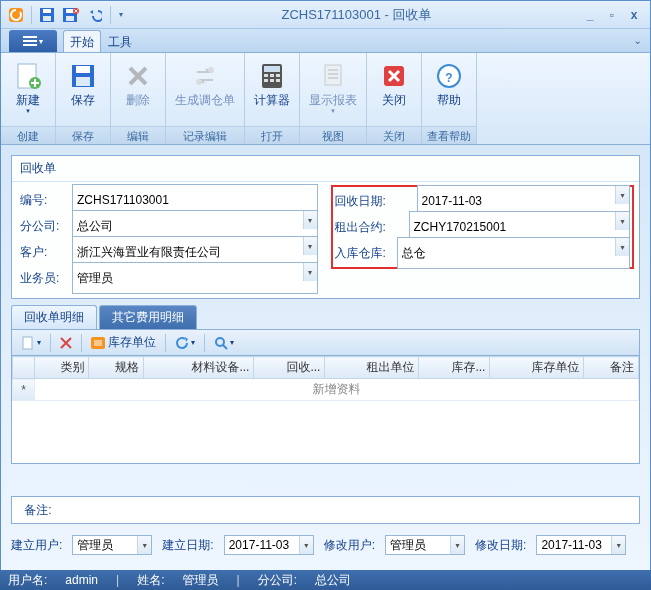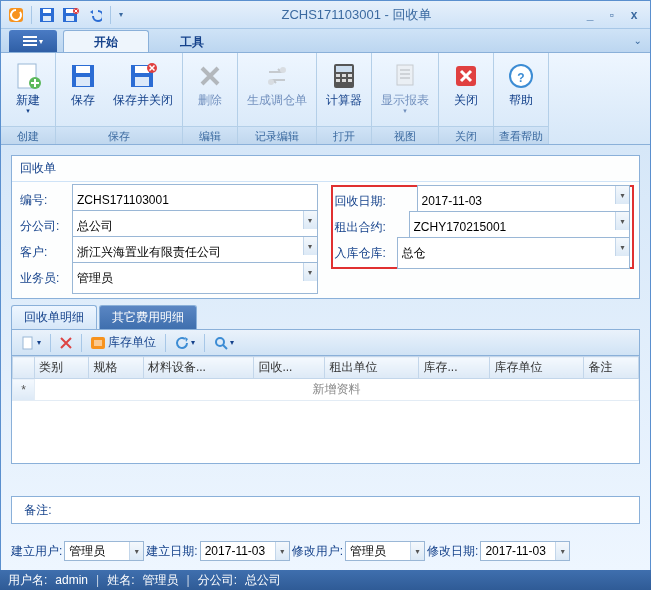--- a/index.html
+++ b/index.html
@@ -8,21 +8,21 @@
 .titlebar { height: 28px; background: linear-gradient(#e6f0fb, #cfe3f7); display: flex; align-items: center; border-bottom: 1px solid #a7c7e7; }
 .titlebar .qat { display: flex; align-items: center; gap: 2px; padding: 0 4px; }
 .titlebar .qat .qbtn { width: 22px; height: 20px; display: flex; align-items: center; justify-content: center; border: 1px solid transparent; border-radius: 3px; cursor: pointer; }
 .titlebar .qat .sep { width: 1px; height: 18px; background: #a7c7e7; margin: 0 2px; }
 .titlebar .title { flex: 1; text-align: center; color: #3b6aa0; font-size: 13px; }
 .titlebar .winctrl { display: flex; gap: 6px; padding-right: 8px; color: #3b6aa0; }
 .titlebar .winctrl span { width: 16px; text-align: center; cursor: pointer; font-weight: bold; }
 
 .ribbon-tabs { height: 24px; background: linear-gradient(#cfe3f7, #bcd6f0); display: flex; align-items: flex-end; padding-left: 8px; border-bottom: 1px solid #8ab0d9; }
 .ribbon-tabs .appbtn { width: 48px; height: 22px; background: linear-gradient(#4a7bc4, #2f5fa6); border-radius: 3px 3px 0 0; margin-right: 6px; display:flex;align-items:center;justify-content:center;color:#fff; cursor:pointer;}
-.ribbon-tabs .tab { height: 22px; padding: 0 30px; line-height: 22px; color: #15428b; cursor: pointer; border: 1px solid transparent; border-bottom: none; border-radius: 3px 3px 0 0; font-weight: bold;}
+.ribbon-tabs .tab { height: 22px; padding: 0 6px; line-height: 22px; color: #15428b; cursor: pointer; border: 1px solid transparent; border-bottom: none; border-radius: 3px 3px 0 0;}
 .ribbon-tabs .tab.active { background: #eef5fc; border-color: #8ab0d9; }
 .ribbon-tabs .collapse { margin-left:auto; margin-right:8px; font-size:10px; color:#3b6aa0; cursor:pointer; align-self:center;}
 
 .ribbon { height: 92px; background: linear-gradient(#eef6ff, #d6e7f8); border-bottom: 1px solid #8ab0d9; display: flex; }
 .ribbon .group { border-right: 1px solid #b4cfe8; display: flex; flex-direction: column; height: 100%; }
 .ribbon .group .buttons { flex: 1; display: flex; align-items: flex-start; padding: 4px 4px 0 4px; gap: 2px;}
 .ribbon .group .caption { height: 18px; line-height: 18px; text-align: center; background: linear-gradient(#d0e3f6,#c0d7ee); color: #3b6aa0; font-size: 11px; border-top: 1px solid #b4cfe8;}
 .ribbon .bigbtn { min-width: 46px; display: flex; flex-direction: column; align-items: center; padding: 2px 4px; border: 1px solid transparent; border-radius: 3px; cursor: pointer; }
 .ribbon .bigbtn.disabled { opacity: 0.55; cursor: default; }
 .ribbon .bigbtn .ico { width: 32px; height: 32px; display: flex; align-items: center; justify-content: center; }
@@ -45,36 +45,36 @@
 .tabstrip { margin-top: 6px; display: flex; border-bottom: 1px solid #8ab0d9; }
 .tabstrip .stab { padding: 3px 12px; background: linear-gradient(#eef6ff,#d6e7f8); border: 1px solid #8ab0d9; border-bottom: none; border-radius: 3px 3px 0 0; margin-right: 2px; color: #15428b; cursor: pointer; font-size:12px;}
 .tabstrip .stab.inactive { background: linear-gradient(#5a86c3,#3f6fae); color: #fff; }
 
 .toolbar { height: 26px; background: linear-gradient(#eaf2fb,#d0e3f5); border: 1px solid #8ab0d9; border-top:none; display: flex; align-items: center; padding: 0 4px; gap: 2px;}
 .toolbar .tbtn { height: 20px; min-width: 22px; padding: 0 4px; display: flex; align-items: center; justify-content: center; border: 1px solid transparent; border-radius: 2px; cursor:pointer; color:#15428b; font-size:12px;}
 .toolbar .tsep { width:1px; height:18px; background:#a7c7e7; margin:0 2px;}
 
 .grid { border: 1px solid #8ab0d9; border-top:none; background:#fff; height: 108px; overflow:auto;}
 .grid table { width: 100%; border-collapse: collapse; }
-.grid th { background: linear-gradient(#f4f9fe,#dde9f6); border: 1px solid #c3d6ea; font-weight: normal; color:#333; height: 22px; padding: 0 4px; font-size:12px; text-align:left;}
+.grid th { background: linear-gradient(#f4f9fe,#dde9f6); border: 1px solid #c3d6ea; font-weight: normal; color:#333; height: 22px; padding: 0 4px; font-size:12px; text-align:right;}
 .grid td { border: 1px solid #e3ecf5; height: 22px; padding: 0 4px; font-size:12px; color:#888;}
 .grid .rowhdr { width:22px; background: linear-gradient(#f4f9fe,#dde9f6); text-align:center; color:#555;}
 
 .remark-row { margin-top: 32px; display: flex; align-items:center; border:1px solid #8ab0d9; background:#fff; padding:4px 6px;}
 .remark-row .flabel { width:40px; color:#15428b;text-align:center;}
 .remark-row input { flex:1; border:none; height:18px; outline:none;}
 
-.audit { margin-top: 17px; display:flex; align-items:center; gap:2px; flex-wrap:nowrap; font-size:12px; color:#15428b;}
+.audit { margin-top: 11px; display:flex; align-items:center; gap:10px; flex-wrap:nowrap; font-size:12px; color:#15428b;}
 .audit .albl { white-space:nowrap;}
 .audit .awrap { position:relative; }
 .audit .awrap input { width: 80px; height:20px; border:1px solid #9ab7d6; padding:0 14px 0 4px; font-size:12px;}
 .audit .awrap.wider input { width: 90px;}
 .audit .add { position:absolute; right:1px; top:1px; width:14px; height:18px; display:flex; align-items:center; justify-content:center; font-size:8px; color:#555; cursor:pointer; background:linear-gradient(#f4f8fc,#dce9f6); border-left:1px solid #c3d6ea;}
 
-.statusbar { position: absolute; left:0; right:0; bottom:0; height: 20px; background: linear-gradient(#3f6fae,#2f5b96); color: #fff; font-size: 12px; display: flex; align-items: center; padding: 0 8px; gap: 8px;}
+.statusbar { position: absolute; left:0; right:0; bottom:0; height: 20px; background: linear-gradient(#3f6fae,#2f5b96); color: #fff; font-size: 12px; display: flex; align-items: center; padding: 0 8px; gap: 18px;}
 .statusbar .ssep { opacity:.7;}
 
 </style>
 </head>
 <body>
 
 <div class="titlebar">
   <div class="qat">
     <div class="qbtn">
         <svg width="16" height="16">
@@ -151,32 +151,20 @@
     <div class="buttons">
       <div class="bigbtn">
         <div class="ico">
             <svg width="28" height="28">
               <rect x="3" y="3" width="22" height="22" fill="#2b6cd4"></rect>
               <rect x="7" y="4" width="14" height="7" fill="#fff"></rect>
               <rect x="7" y="15" width="14" height="9" fill="#dce9f9"></rect>
             </svg>
           </div>
         <div class="lbl">保存</div>
-      </div>
-      <div class="bigbtn">
-        <div class="ico">
-            <svg width="30" height="28">
-              <rect x="3" y="3" width="22" height="22" fill="#2b6cd4"></rect>
-              <rect x="7" y="4" width="14" height="7" fill="#fff"></rect>
-              <rect x="7" y="15" width="14" height="9" fill="#dce9f9"></rect>
-              <circle cx="24" cy="6" r="5" fill="#e04040"></circle>
-              <path d="M21.5 3.5l5 5M26.5 3.5l-5 5" stroke="#fff" stroke-width="1.5"></path>
-            </svg>
-          </div>
-        <div class="lbl">保存并关闭</div>
       </div>
     </div>
     <div class="caption">保存</div>
   </div>
   <div class="group">
     <div class="buttons">
       <div class="bigbtn disabled">
         <div class="ico">
             <svg width="26" height="26">
               <path d="M5 5l16 16M21 5L5 21" stroke="#888" stroke-width="4"></path>

